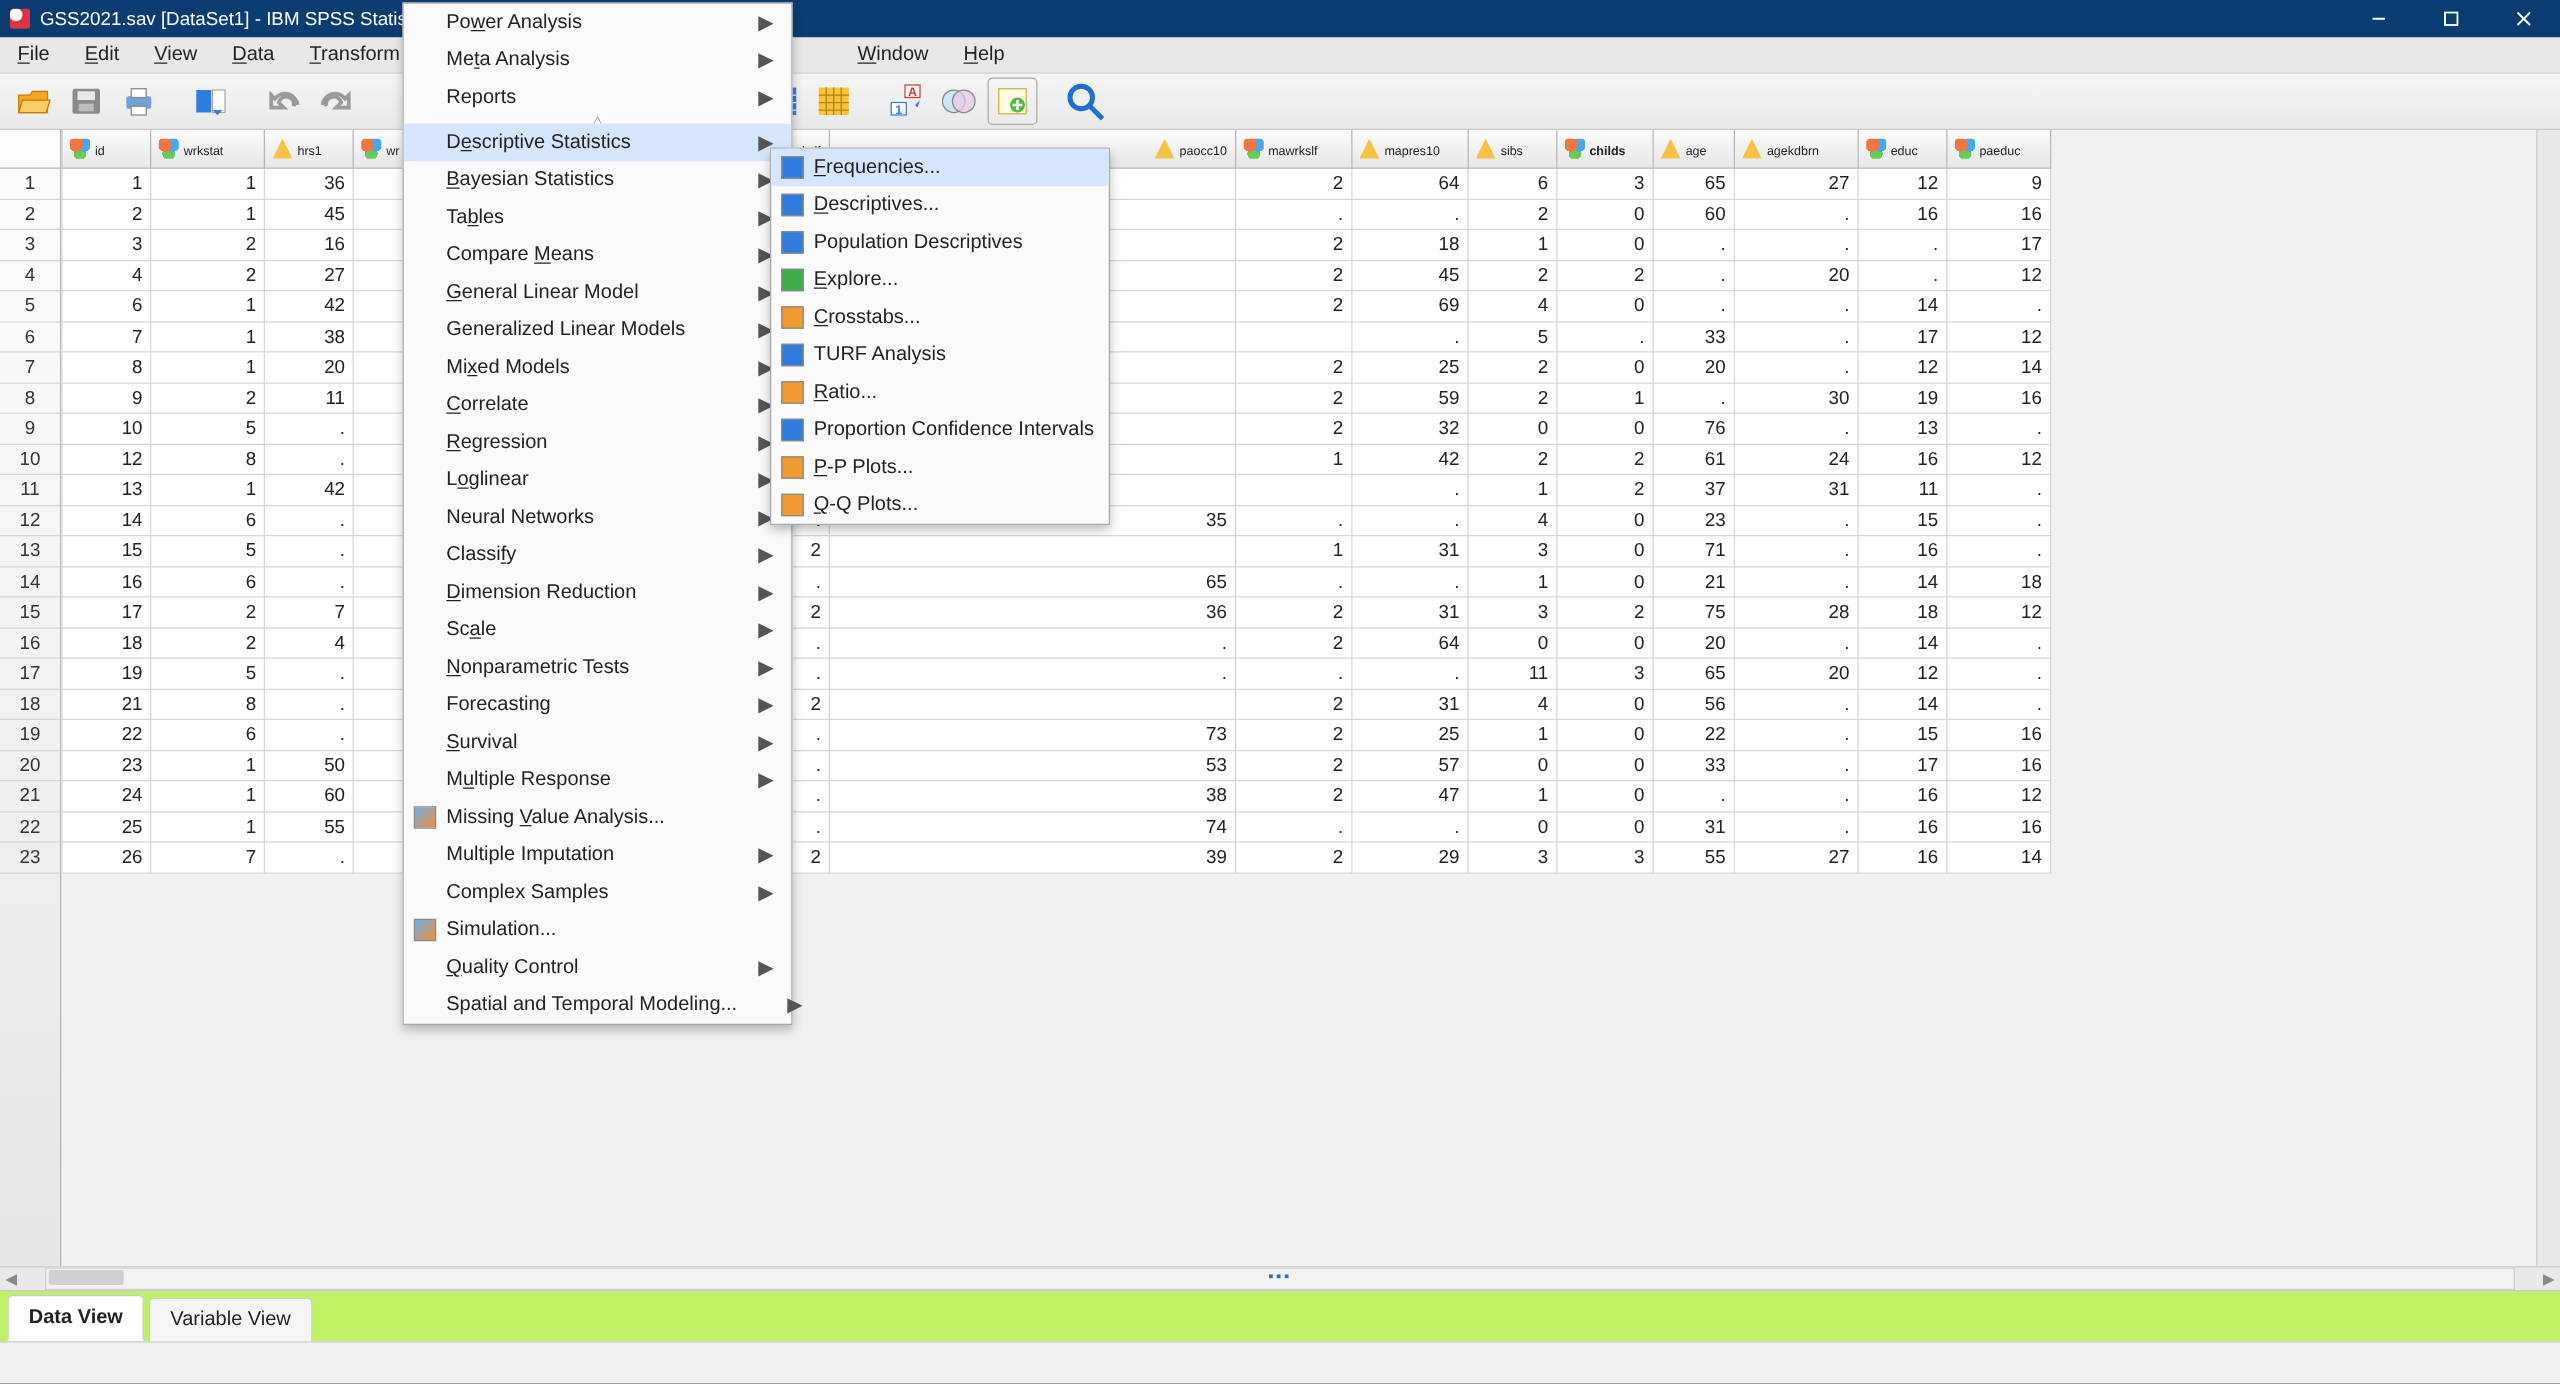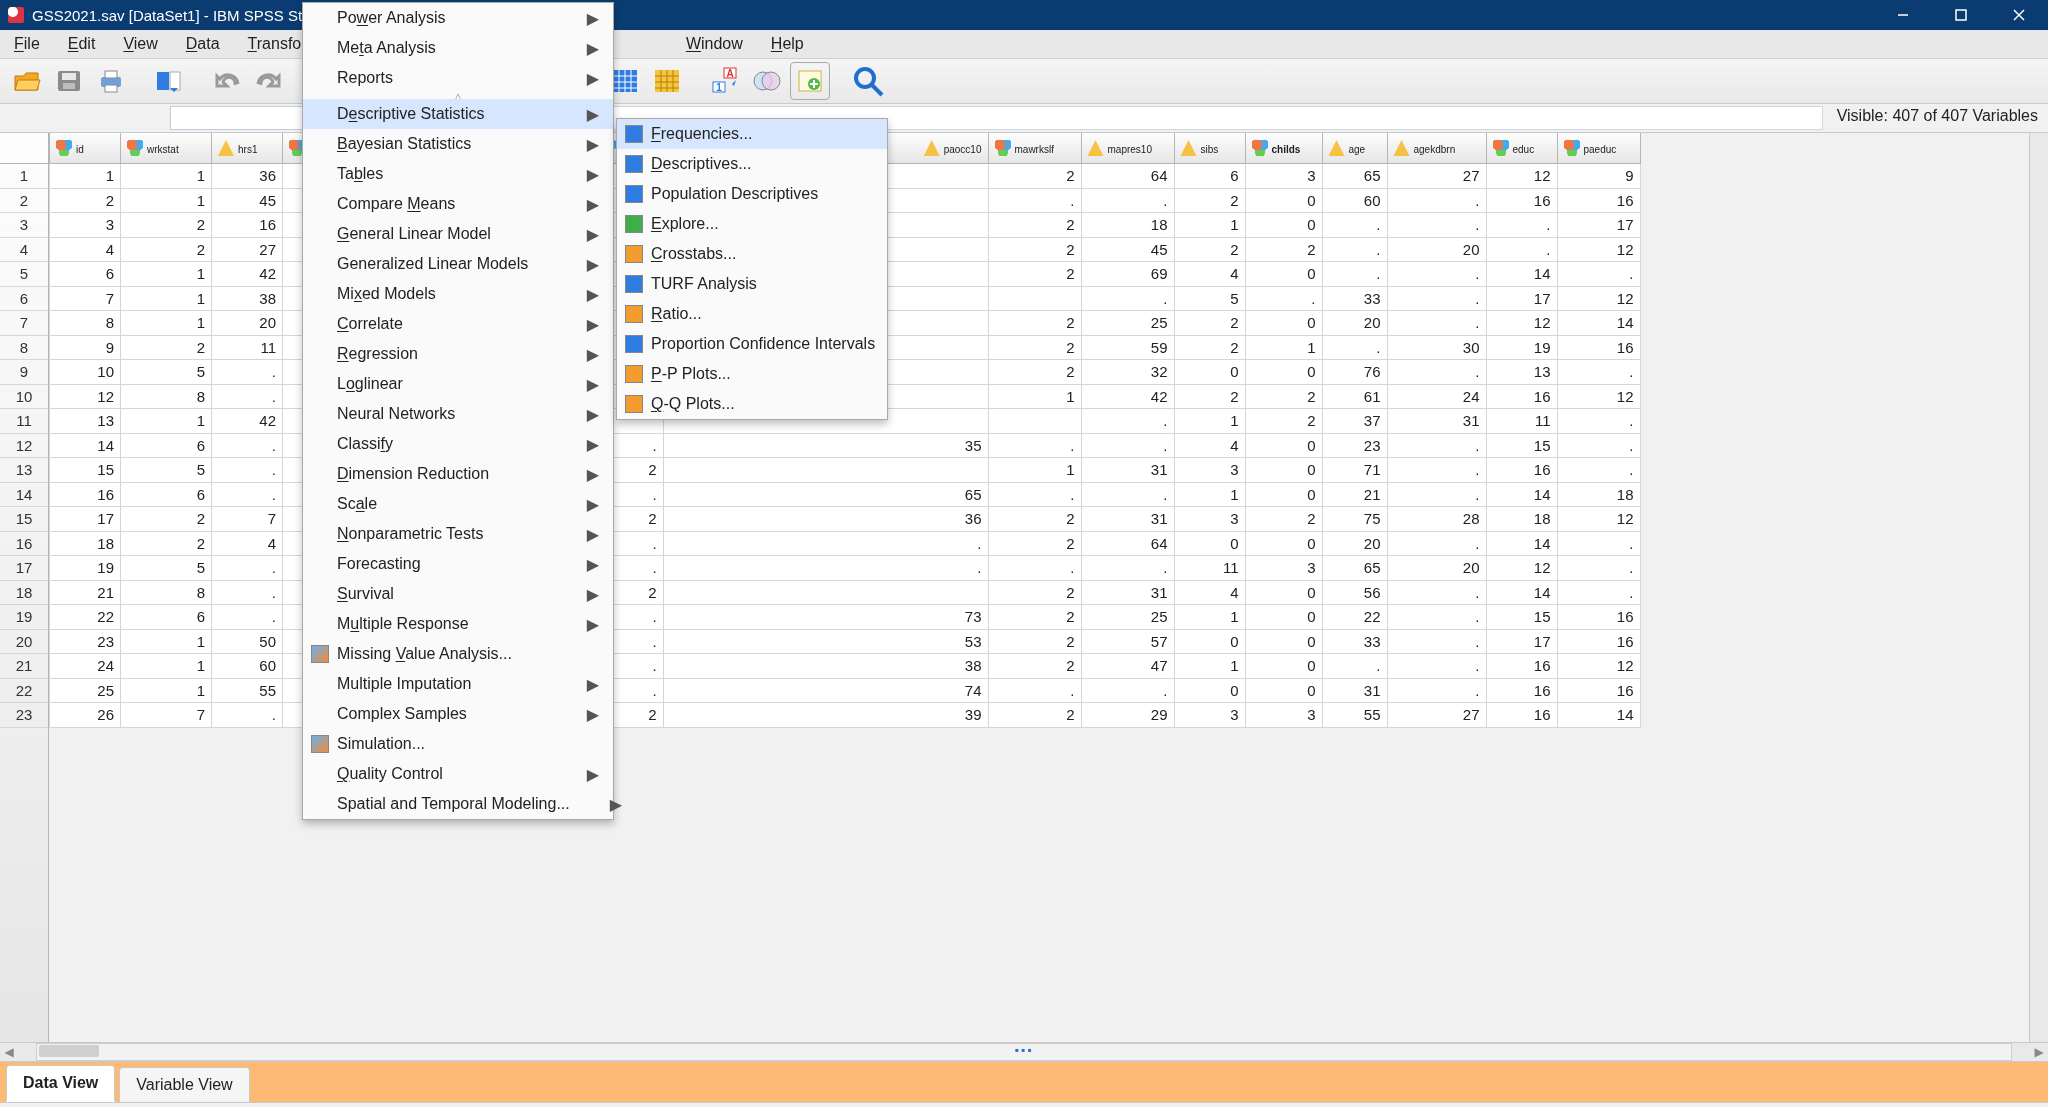--- a/index.html
+++ b/index.html
@@ -57,39 +57,39 @@
   table.grid th{height:30px;background:linear-gradient(to bottom,var(--header-grad-top),var(--header-grad-bot));border:1px solid var(--border);border-top:none;font-weight:normal;font-size:10px;padding:0 6px;white-space:nowrap;text-align:left;}
   table.grid td{height:23.5px;border:1px solid var(--grid-border);text-align:right;padding:0 6px;font-size:15px;color:#222;min-width:40px;}
   .hscroll{height:18px;background:#e9e9e9;border-top:1px solid #c9c9c9;display:flex;align-items:center;}
   .hscroll .track{flex:1;height:16px;background:#f2f2f2;border:1px solid #cfcfcf;margin:0 18px;position:relative;}
   .hscroll .thumb{position:absolute;left:2px;top:1px;height:12px;width:60px;background:#cfcfcf;border-radius:2px;}
   .hscroll .arrow{width:18px;height:18px;display:flex;align-items:center;justify-content:center;color:#888;font-size:12px;}
   .hscroll .center-handle{position:absolute;left:50%;top:0;transform:translateX(-50%);color:#2f6bc8;font-size:12px;letter-spacing:2px;}
   .vscroll{width:18px;background:#e9e9e9;border-left:1px solid #c9c9c9;}
 
   
-  .viewtabs{height:40px;background:#fdba74;display:flex;align-items:flex-end;border-top:1px solid #c9c9c9;padding-left:6px;}
+  .viewtabs{height:40px;background:#bef264;display:flex;align-items:flex-end;border-top:1px solid #c9c9c9;padding-left:6px;}
   .viewtabs .vtab{padding:8px 16px;font-size:16px;border:1px solid #c9c9c9;border-bottom:none;background:#f5f5f5;border-top-left-radius:4px;border-top-right-radius:4px;margin-right:4px;}
   .viewtabs .vtab.active{background:#fff;font-weight:bold;color:#222;border-bottom:2px solid #fff;}
 
   
   .statusbar{height:28px;background:#f1f1f1;border-top:1px solid #c9c9c9;display:flex;align-items:center;padding:0 10px;font-size:16px;}
   .statusbar .st-mid{flex:1;}
 
   
   .menu-panel{position:absolute;background:#fafafa;border:1px solid #a9a9a9;box-shadow:var(--shadow);font-size:16px;z-index:100;}
   .menu-panel .row{display:flex;align-items:center;height:30px;padding:0 14px 0 34px;position:relative;white-space:nowrap;}
   .menu-panel .row.sep{height:6px;padding:0;display:flex;align-items:center;justify-content:center;}
   .menu-panel .row.sep .tri{font-size:10px;color:#8a8a8a;}
   .menu-panel .row .arrow{margin-left:auto;padding-left:40px;color:#555;}
   .menu-panel .row .mico{position:absolute;left:8px;width:18px;height:18px;display:flex;align-items:center;justify-content:center;}
   .menu-panel .row.hover,.menu-panel .row.highlight{background:var(--sel);}
   .menu-panel .row u{text-decoration:underline;text-underline-offset:2px;}
 
-  #analyze-menu{left:302px;top:2px;width:310px;}
+  #analyze-menu{left:322px;top:2px;width:310px;}
   #desc-submenu{left:616px;top:118px;width:270px;}
 
   
   .ibox{width:16px;height:16px;border:1px solid #888;display:inline-block;}
   .ibox.blue{background:#2f7de1;}
   .ibox.green{background:#3fae49;}
   .ibox.orange{background:#f29b2e;}
 
   
   .vico{display:inline-block;width:16px;height:16px;vertical-align:-3px;margin-right:4px;}
@@ -242,25 +242,20 @@
       </div>
     <div class="tsep"></div>
     <div class="tbtn">
         <svg width="34" height="32">
           <circle cx="13" cy="13" r="9" fill="none" stroke="#1e6fd0" stroke-width="4"></circle>
           <line x1="20" y1="20" x2="30" y2="30" stroke="#1e6fd0" stroke-width="4"></line>
         </svg>
       </div>
   </div>
 
-  <div class="gotobar">
-    <div class="goto-input"></div>
-    <div style="flex:1;background:#fff;border:1px solid #cfd8e4;margin:2px 4px 2px 4px;"></div>
-    <div class="visible-label">Visible: 407 of 407 Variables</div>
-  </div>
 
   <div class="data-area">
     <div class="rownums">
       <div class="corner"></div>
       <div id="rownums-body">
           <div class="rn">1</div>
           <div class="rn">2</div>
           <div class="rn">3</div>
           <div class="rn">4</div>
           <div class="rn">5</div>

